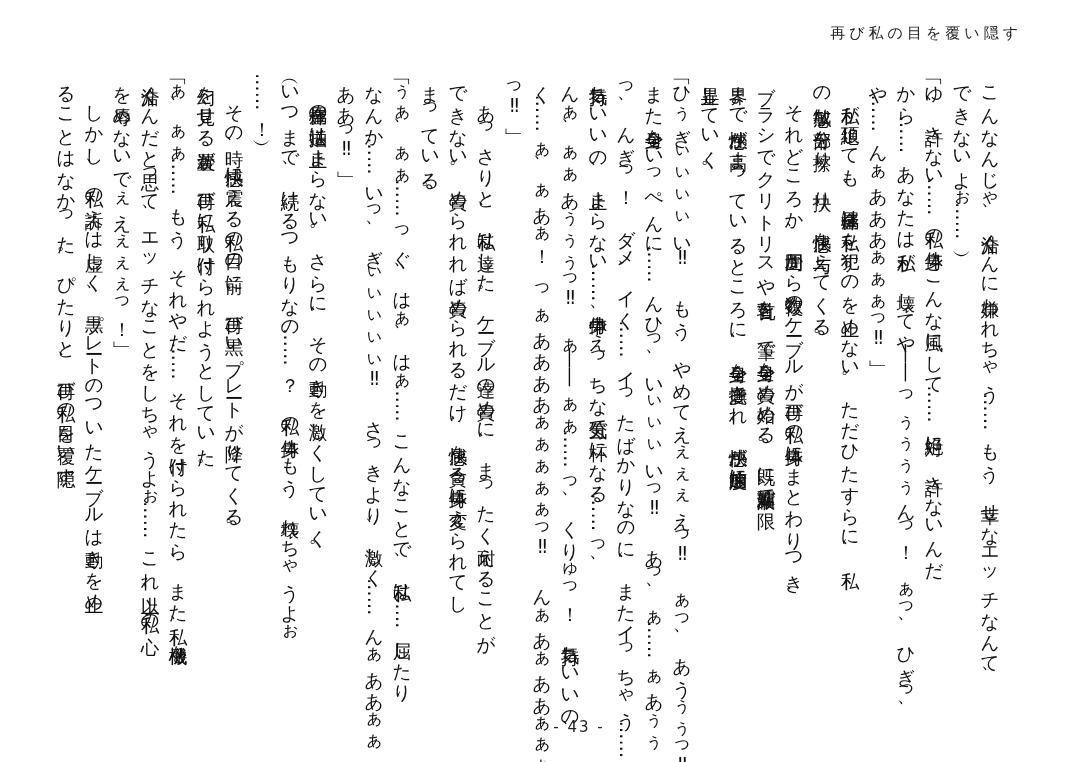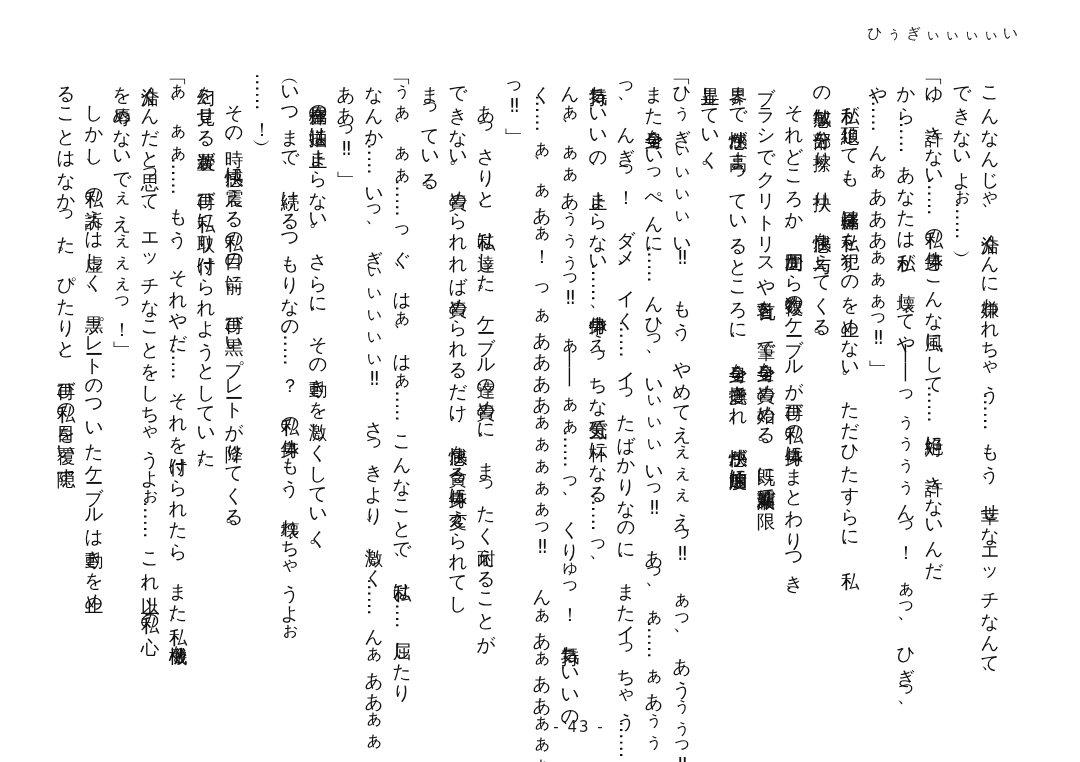--- a/index.html
+++ b/index.html
@@ -39,21 +39,21 @@
     font-size:15px;
     letter-spacing:2px;
     color:#1f1f1f;
     padding-left:39px;
   }
 </style>
 </head>
 <body>
 
 <div class="page">
-  <div class="header-title">ひぅぎぃぃぃぃい</div>
+  <div class="header-title">再び私の目を覆い隠す</div>
 
   <div class="body-text">
       <div class="tline">こんなんじゃ、浩介くんに嫌われちゃう……もう、幸せなエッチなんて、</div>
       <div class="tline">できないよぉ……）</div>
       <div class="tline">「ゆ、許さない……私の身体、こんな風にして……絶対に、許さないんだ</div>
       <div class="tline">から……あなたは私が、壊してや――っぅぅぅぅんっ！　ぁっ、ひぎっ、</div>
       <div class="tline">や……んぁあああぁぁぁっ‼」</div>
       <div class="tline">　私が絶頂しても、金属棒は私を犯すのを止めない。ただひたすらに、私</div>
       <div class="tline">の敏感な部分を擦り、抉り、快感を与えてくる。</div>
       <div class="tline">　それどころか、周囲から複数のケーブルが再び私の身体にまとわりつき、</div>

